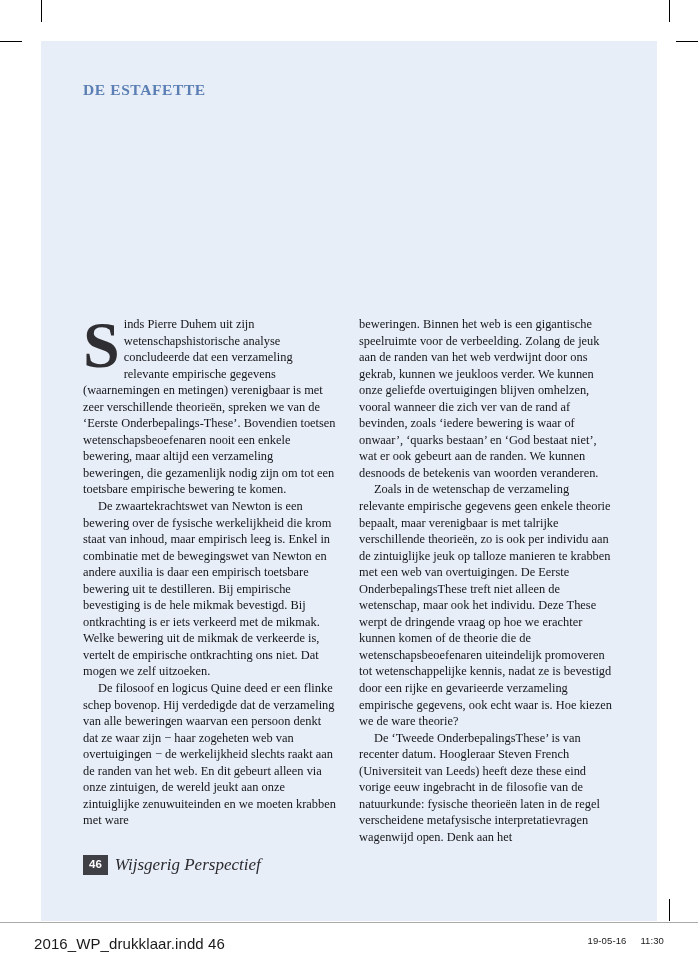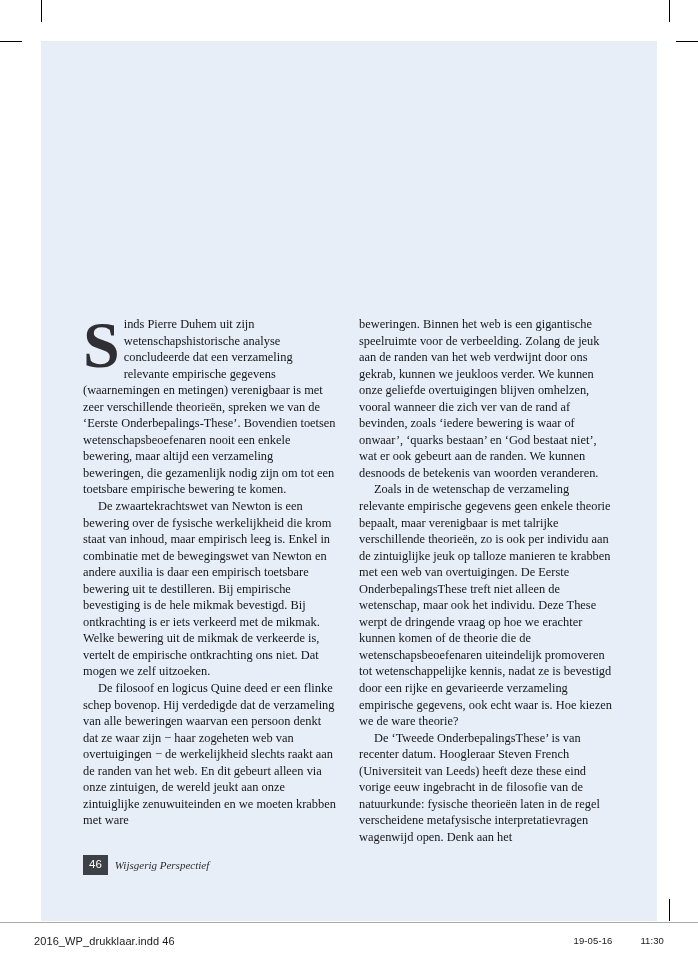--- a/index.html
+++ b/index.html
@@ -103,77 +103,78 @@
     left: 42px;
     bottom: 46px;
     display: flex;
     align-items: center;
     gap: 7px;
   }
   .folio {
     background: #3f3f46;
     color: #ffffff;
     font-family: "Liberation Sans", sans-serif;
-    font-weight: normal;
+    font-weight: bold;
     font-size: 11.5px;
     line-height: 1;
     padding: 4px 6px 5px 6px;
   }
   .footer-title {
     font-family: "Liberation Serif", serif;
     font-style: italic;
-    font-size: 11px;
+    font-size: 17px;
     color: #2b2b30;
   }
 
   
   .slug {
     position: absolute;
     left: 0;
     right: 0;
     bottom: 0;
     height: 40px;
     border-top: 1px solid #aaaaaa;
     background: #ffffff;
   }
   .slug-left {
     position: absolute;
     left: 34px;
     top: 12px;
     font-family: "Liberation Sans", sans-serif;
-    font-size: 11px;
+    font-size: 15px;
     color: #1a1a1a;
     letter-spacing: 0.1px;
   }
   .slug-right {
     position: absolute;
     right: 34px;
     top: 12px;
     font-family: "Liberation Sans", sans-serif;
     font-size: 9.5px;
     color: #1a1a1a;
     letter-spacing: 0.1px;
     display: flex;
-    gap: 28px;
+    gap: 14px;
   }
 </style>
 </head>
 <body>
 
 <div class="crop-mark cm-v" style="left:41px; top:0px;"></div>
 <div class="crop-mark cm-v" style="left:669px; top:0px;"></div>
 <div class="crop-mark cm-h" style="left:0px; top:41px;"></div>
 <div class="crop-mark cm-h" style="right:0px; top:41px;"></div>
 <div class="crop-mark cm-v" style="left:41px; top:899px;"></div>
 <div class="crop-mark cm-v" style="left:669px; top:899px;"></div>
 
 <div class="page-sheet">
 
   <div class="content">
 
+    <div class="kicker">DE ESTAFETTE</div>
 
 
     <div class="columns">
 
       <div class="col">
         <p class="first"><span class="dropcap">S</span><span>inds Pierre Duhem uit zijn wetenschapshistorische analyse concludeerde dat een verzameling relevante empirische gegevens (waarnemingen en metingen) verenigbaar is met zeer verschillende theorieën, spreken we van de ‘Eerste Onderbepalings-These’. Bovendien toetsen wetenschapsbeoefenaren nooit een enkele bewering, maar altijd een verzameling beweringen, die gezamenlijk nodig zijn om tot een toetsbare empirische bewering te komen.</span></p>
         <p>De zwaartekrachtswet van Newton is een bewering over de fysische werkelijkheid die krom staat van inhoud, maar empirisch leeg is. Enkel in combinatie met de bewegingswet van Newton en andere auxilia is daar een empirisch toetsbare bewering uit te destilleren. Bij empirische bevestiging is de hele mikmak bevestigd. Bij ontkrachting is er iets verkeerd met de mikmak. Welke bewering uit de mikmak de verkeerde is, vertelt de empirische ontkrachting ons niet. Dat mogen we zelf uitzoeken.</p>
         <p>De filosoof en logicus Quine deed er een flinke schep bovenop. Hij verdedigde dat de verzameling van alle beweringen waarvan een persoon denkt dat ze waar zijn − haar zogeheten web van overtuigingen − de werkelijkheid slechts raakt aan de randen van het web. En dit gebeurt alleen via onze zintuigen, de wereld jeukt aan onze zintuiglijke zenuwuiteinden en we moeten krabben met ware</p>
       </div>
 

